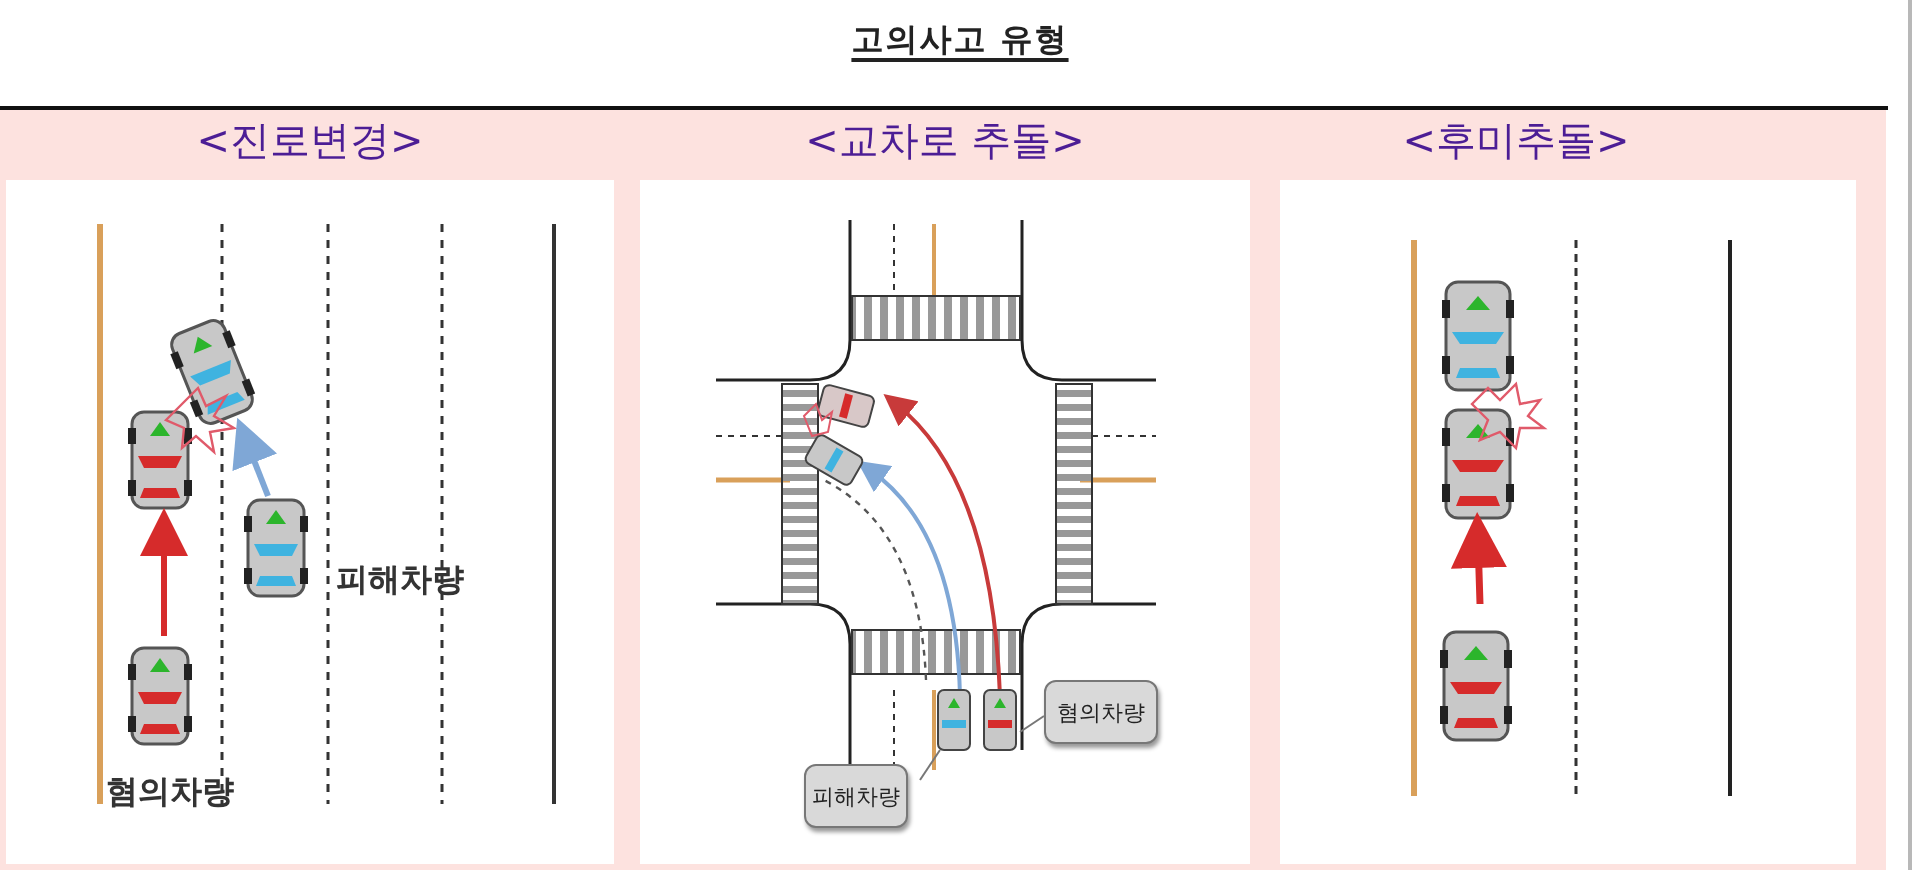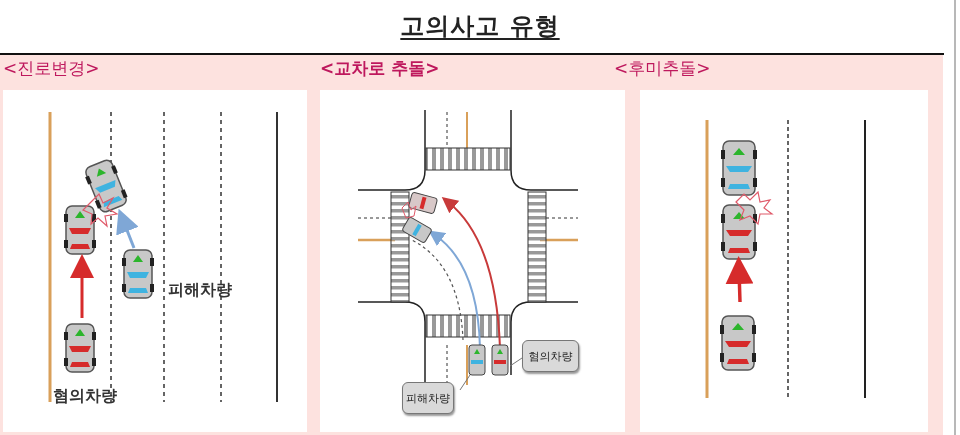--- a/index.html
+++ b/index.html
@@ -1,41 +1,41 @@
 <!DOCTYPE html>
 <html><head>
 <meta charset="utf-8">
 <style>
   html, body { margin:0; padding:0; }
   body { width:960px; height:435px; background:#ffffff; position:relative; overflow:hidden;
          font-family:"DejaVu Sans", sans-serif; }
   .title { position:absolute; left:0; width:960px; top:10px; text-align:center;
-           font-size:24px; font-weight:bold; color:#222; letter-spacing:1px; }
+           font-size:16px; font-weight:bold; color:#222; letter-spacing:1px; }
   .title span { text-decoration:underline; text-underline-offset:4px; text-decoration-thickness:2px; }
   .rule { position:absolute; left:0; top:53px; width:944px; height:2px; background:#111; }
   .band { position:absolute; left:0; top:55px; width:943px; height:380px; background:#fde2df; }
   .edge { position:absolute; left:954px; top:0; width:2px; height:435px; background:#b8b8b8; }
-  .hdr { position:absolute; top:57px; font-size:17px; color:#be185d; text-align:left; }
+  .hdr { position:absolute; top:57px; font-size:20px; color:#4c1d95; text-align:center; }
   .panel { position:absolute; top:90px; background:#fff; height:342px; }
   .panel svg { position:absolute; left:0; top:0; }
   .lbl { position:absolute; font-weight:bold; color:#333; font-size:16px; }
   .callout { position:absolute; background:#d9d9d9; border:1px solid #777; border-radius:6px;
              font-size:11px; color:#222; display:flex; align-items:center; justify-content:center;
              box-shadow:1px 2px 2px #999; }
 </style>
 </head>
 <body>
 
 <div class="title"><span>고의사고 유형</span></div>
 <div class="rule"></div>
 <div class="band"></div>
 <div class="edge"></div>
 
 <div class="hdr" style="left:3px;width:304px;">&lt;진로변경&gt;</div>
-<div class="hdr" style="left:320px;width:305px;font-weight:bold;">&lt;교차로 추돌&gt;</div>
+<div class="hdr" style="left:320px;width:305px;">&lt;교차로 추돌&gt;</div>
 <div class="hdr" style="left:614px;width:288px;">&lt;후미추돌&gt;</div>
 
 <div class="panel" style="left:3px;width:304px;">
   <svg width="304" height="342" viewBox="0 0 304 342">
     <defs>
       <g id="car">
         <rect x="-14" y="-24" width="28" height="48" rx="6" fill="#c8c8c8" stroke="#555" stroke-width="1.5"></rect>
         <rect x="-16" y="-16" width="4" height="8" fill="#222"></rect>
           <rect x="12" y="-16" width="4" height="8" fill="#222"></rect>
         <rect x="-16" y="10" width="4" height="8" fill="#222"></rect>

